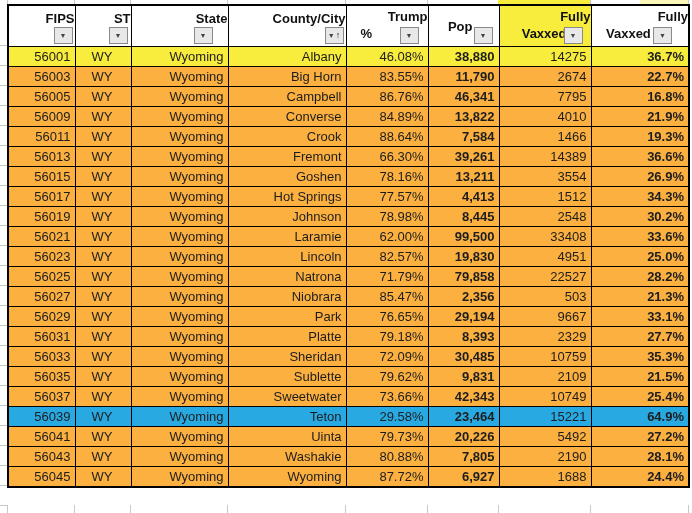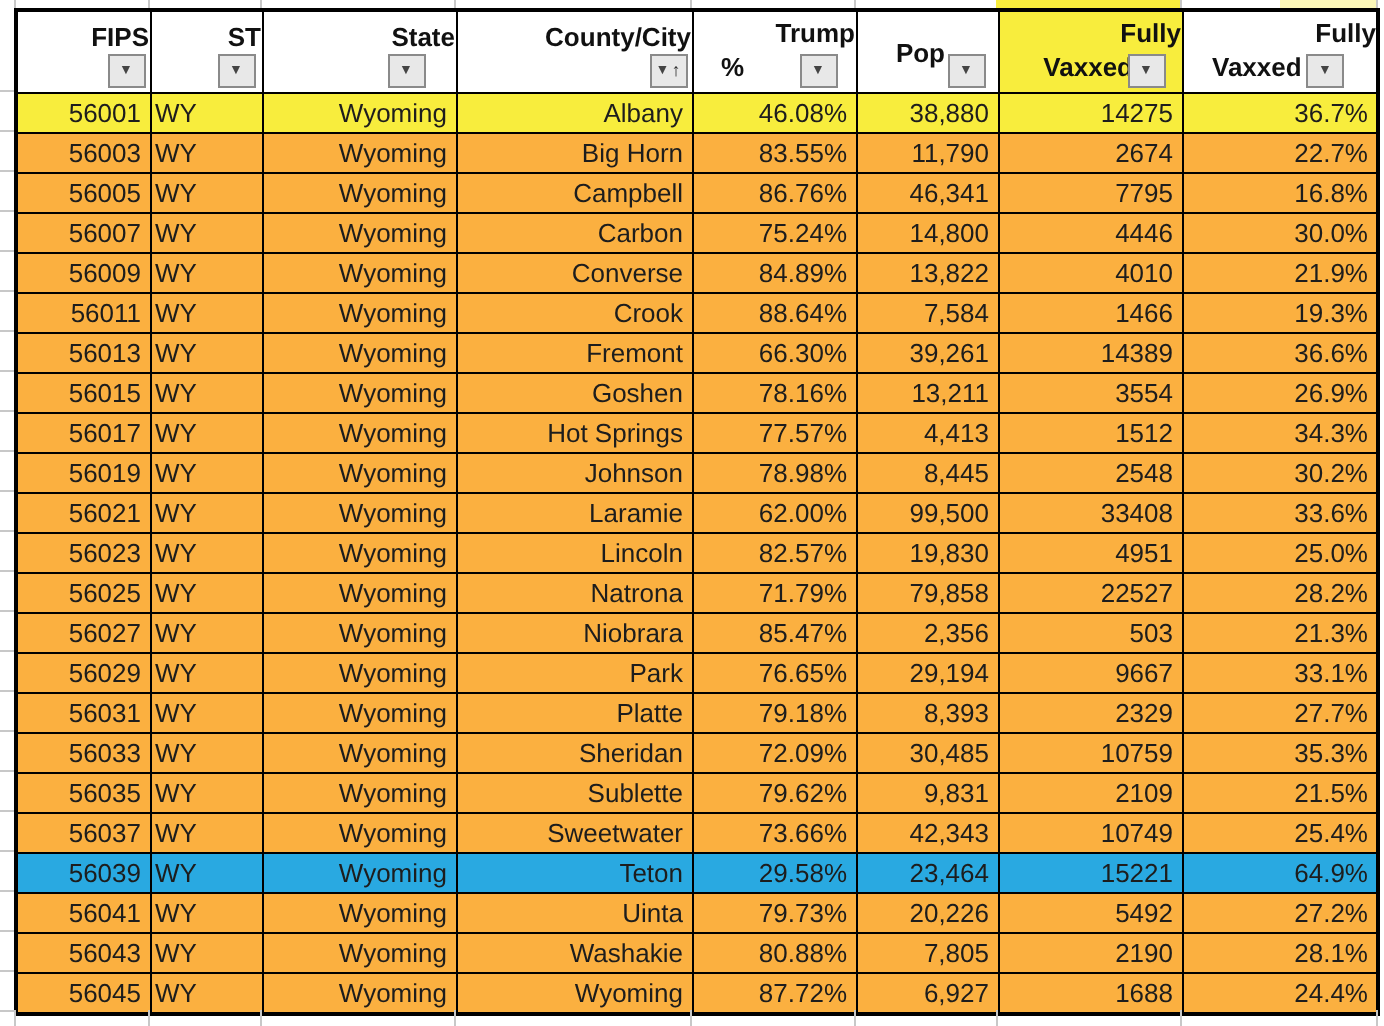--- a/index.html
+++ b/index.html
@@ -22,22 +22,22 @@
     font-weight:bold; font-size:13px; color:#111; vertical-align:top;
   }
   #grid th.hl {background:var(--hdr-hl);}
   #grid td {
     height:20px; font-size:13px; color:#1d1d1d; padding:0 4px 0 2px; line-height:19px;
   }
   tbody tr {background:var(--row-default);}
   tbody tr.hl-yellow {background:var(--row-yellow);}
   tbody tr.hl-blue  {background:var(--row-blue);}
   .col-fips,.col-state,.col-county,.col-trump_pct,.col-pop,.col-fully_vaxxed,.col-fully_vaxxed_pct {text-align:right;}
-  .col-st {}
-  .col-pop,.col-fully_vaxxed_pct {font-weight:normal;}
+  .col-st {text-align:center;}
+  .col-pop,.col-fully_vaxxed_pct {font-weight:bold;}
   .l1 {position:absolute; top:5px; left:0; right:0; text-align:right;}
   .th-trump .l1,.th-fv .l1,.th-fvpct .l1 {top:3px;}
   .l2 {position:absolute; bottom:5px;}
   .th-trump .l2 {left:14px;}
   .th-fv .l2 {right:24px;}
   .th-fvpct .l2 {right:22px;}
   .th-pop .l1 {top:13px; left:0; right:26px; text-align:right;}
   .fbtn {
     position:absolute; bottom:2px; width:17px; height:15px;
     background:#e8e8e8; border:1px solid #8a8a8a;
@@ -133,30 +133,20 @@
         </tr>
         <tr>
           <td class="col-fips">56005</td>
           <td class="col-st">WY</td>
           <td class="col-state">Wyoming</td>
           <td class="col-county">Campbell</td>
           <td class="col-trump_pct">86.76%</td>
           <td class="col-pop">46,341</td>
           <td class="col-fully_vaxxed">7795</td>
           <td class="col-fully_vaxxed_pct">16.8%</td>
-        </tr>
-        <tr>
-          <td class="col-fips">56007</td>
-          <td class="col-st">WY</td>
-          <td class="col-state">Wyoming</td>
-          <td class="col-county">Carbon</td>
-          <td class="col-trump_pct">75.24%</td>
-          <td class="col-pop">14,800</td>
-          <td class="col-fully_vaxxed">4446</td>
-          <td class="col-fully_vaxxed_pct">30.0%</td>
         </tr>
         <tr>
           <td class="col-fips">56009</td>
           <td class="col-st">WY</td>
           <td class="col-state">Wyoming</td>
           <td class="col-county">Converse</td>
           <td class="col-trump_pct">84.89%</td>
           <td class="col-pop">13,822</td>
           <td class="col-fully_vaxxed">4010</td>
           <td class="col-fully_vaxxed_pct">21.9%</td>

